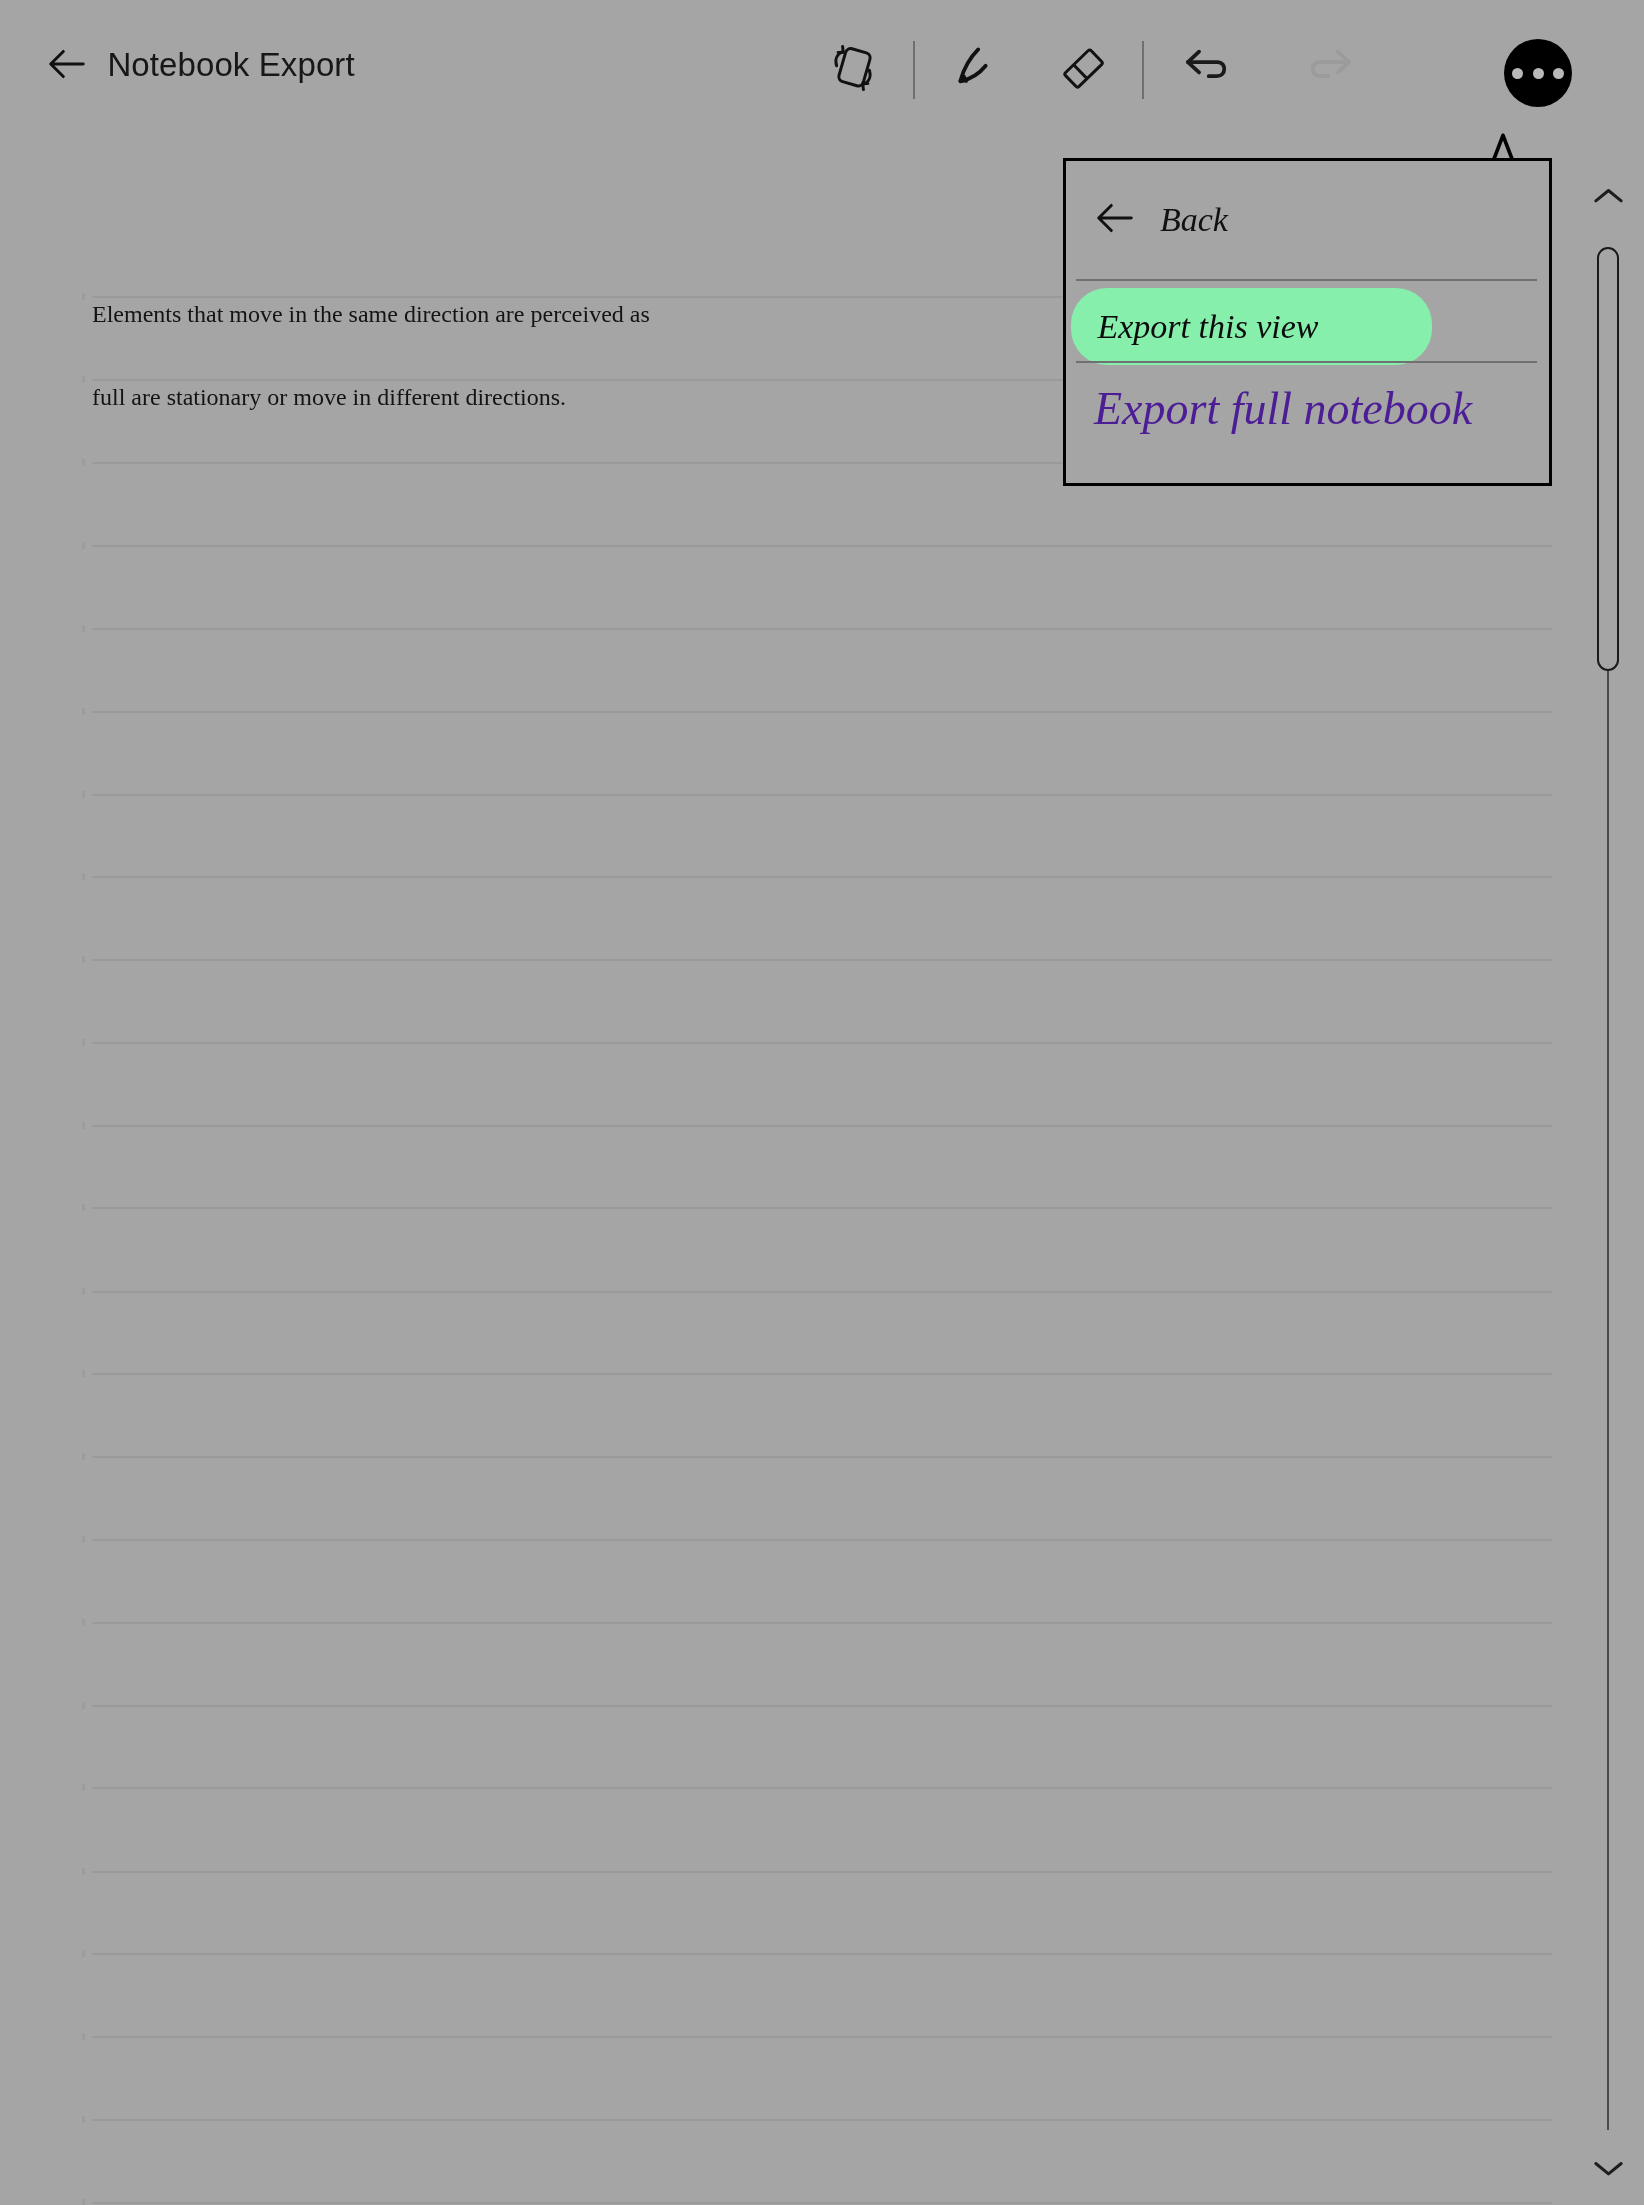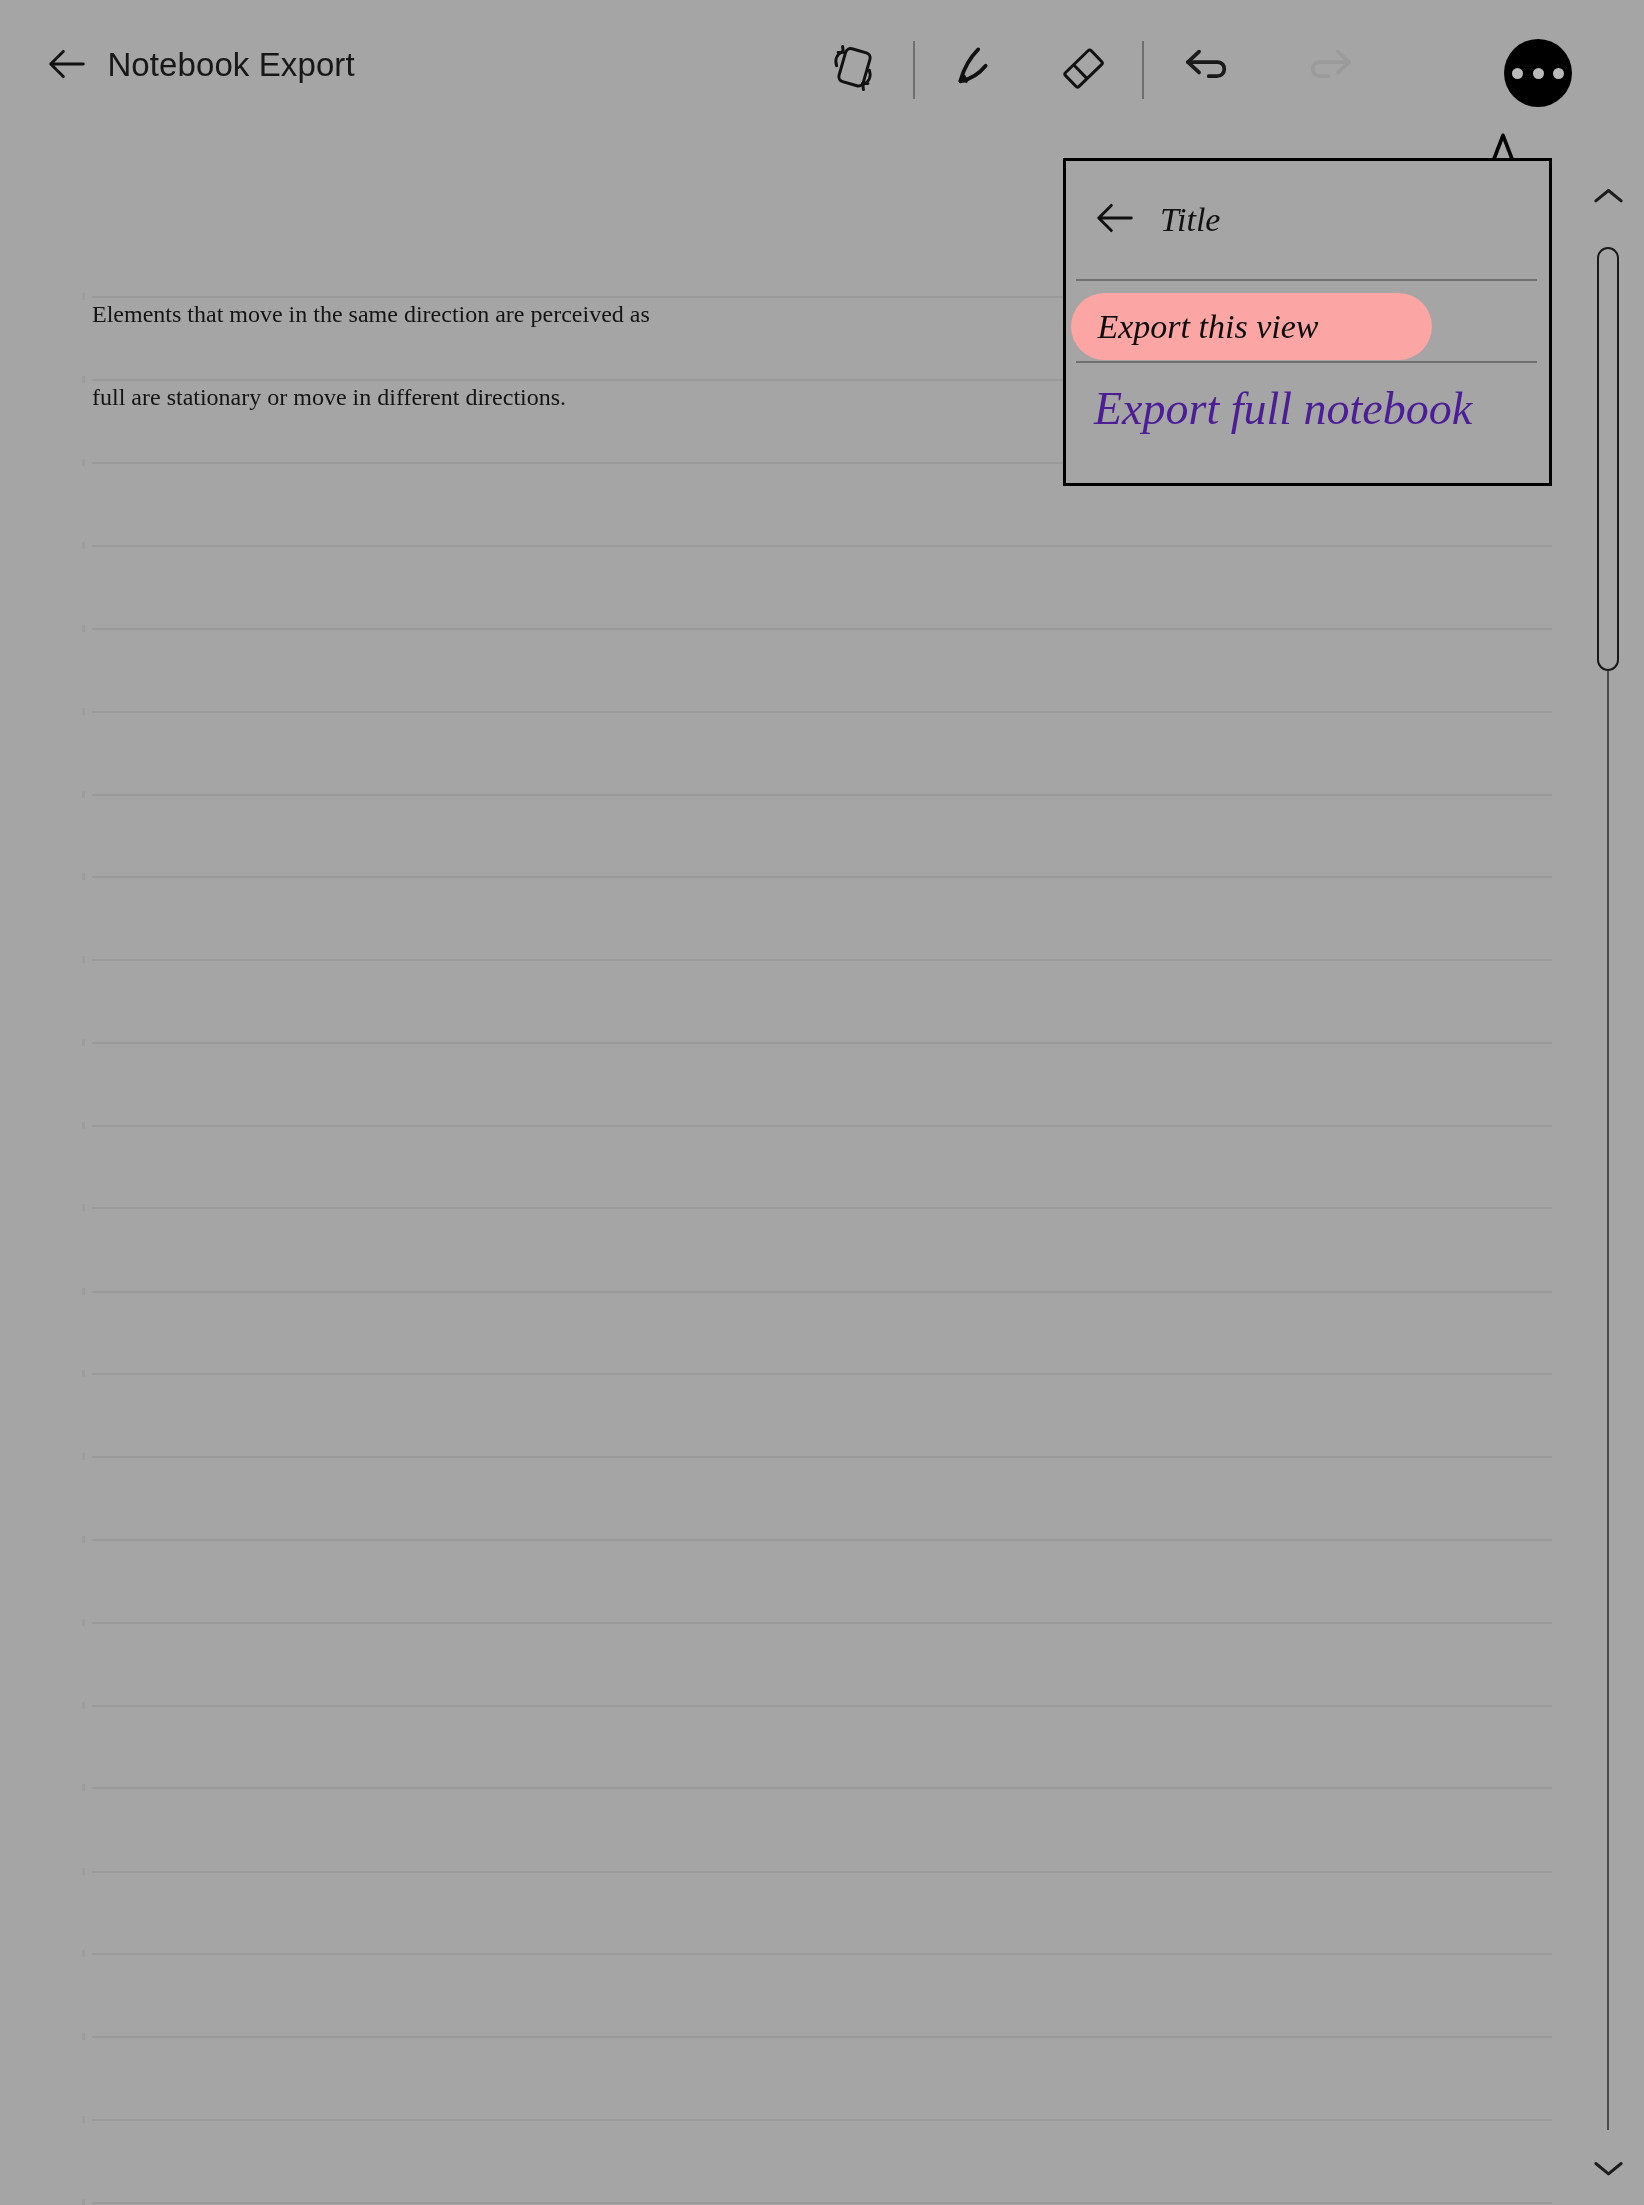--- a/index.html
+++ b/index.html
@@ -221,23 +221,23 @@
   #divider-2 { top: 200px; }
 
   #menu-export-view {
     top: 126px;
     height: 67px;
     padding: 0;
   }
   #menu-export-view .pill {
     margin-left: 4.5px;
     width: 361px;
-    height: 67px;
+    height: 77px;
     border-radius: 36px;
-    background: #fca5a5;
+    background: #86efac;
     display: flex;
     align-items: center;
     padding-left: 27px;
     box-sizing: border-box;
     margin-top: 12px;
   }
   #menu-export-view-label {
     font-size: 34px;
     color: #0d0d0d;
   }
@@ -423,21 +423,21 @@
 </div>
 
 <div id="menu-popup">
 
   <div class="menu-item" id="menu-back">
     <span>
       <svg width="42" height="34" viewBox="0 0 56 46">
         <path d="M50 23 L6 23 M6 23 L23 6 M6 23 L23 40" stroke="#111" stroke-width="4" fill="none" stroke-linecap="round" stroke-linejoin="round"></path>
       </svg>
     </span>
-    <span id="menu-back-label">Title</span>
+    <span id="menu-back-label">Back</span>
   </div>
 
   <div class="menu-divider" id="divider-1"></div>
 
   <div class="menu-item" id="menu-export-view">
     <span class="pill">
       <span id="menu-export-view-label">Export this view</span>
     </span>
   </div>
 

